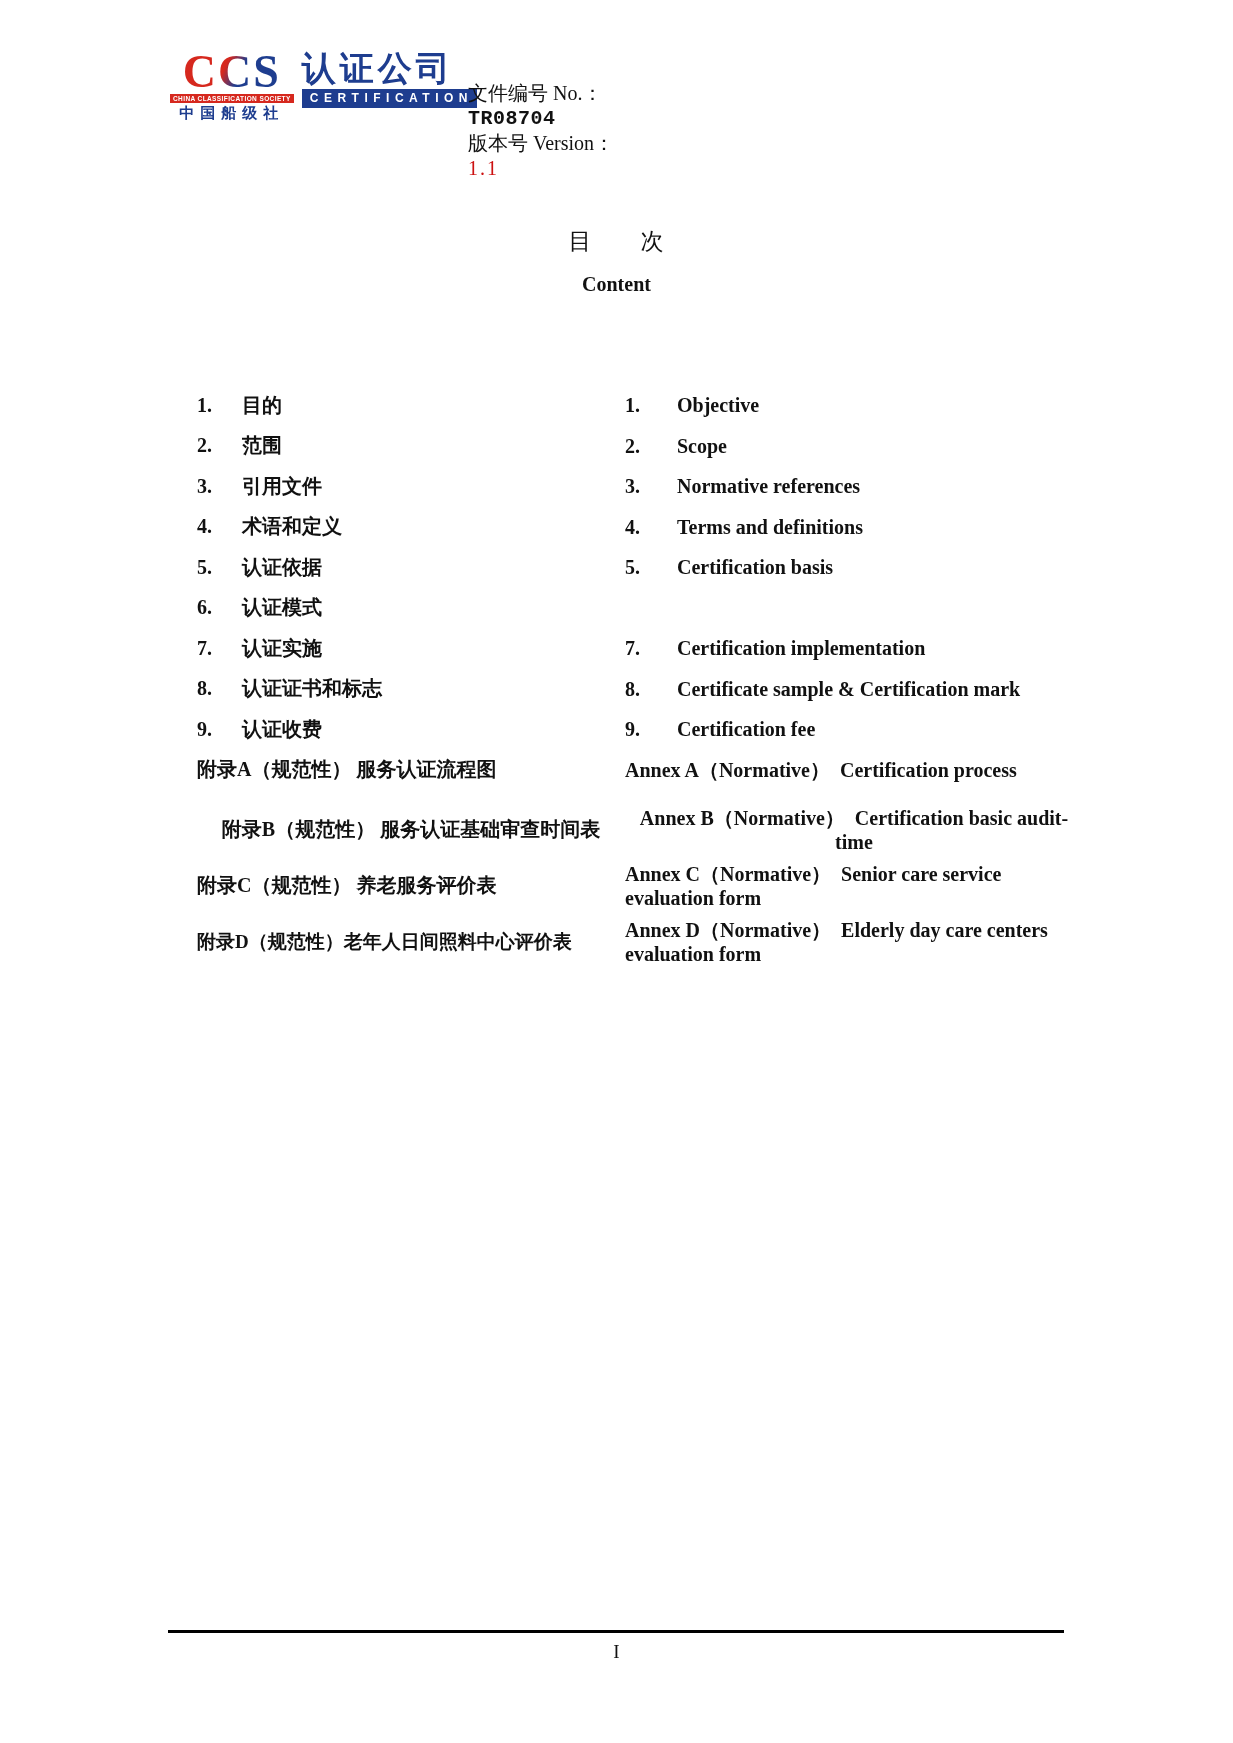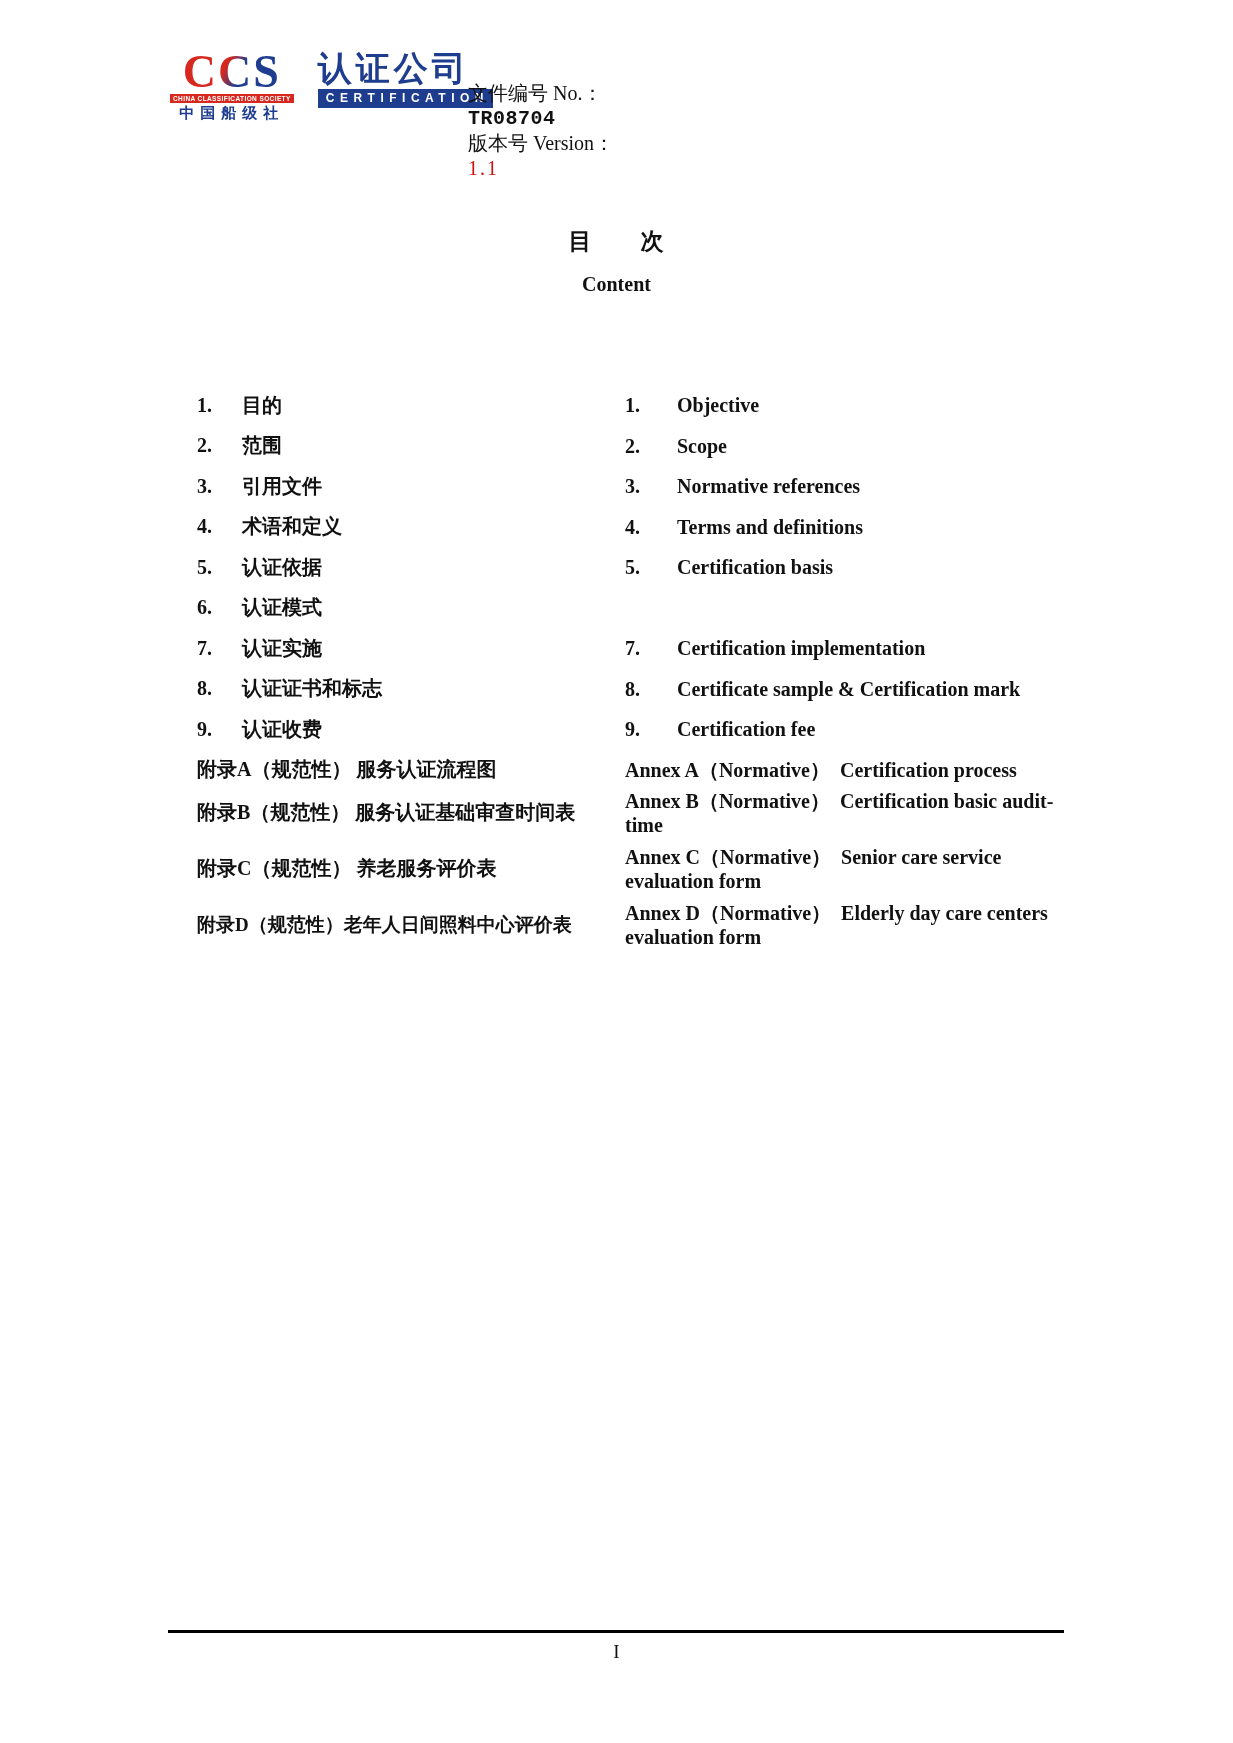--- a/index.html
+++ b/index.html
@@ -8,21 +8,21 @@
     position:relative;
     width:1233px; height:1743px;
     margin:0 auto;
     background:#ffffff;
     font-family:"Liberation Serif","DejaVu Serif",serif;
     color:#111;
     overflow:hidden;
   }
 
   
-  .logo { position:absolute; left:170px; top:52px; display:flex; gap:24px; align-items:flex-start; }
+  .logo { position:absolute; left:170px; top:52px; display:flex; gap:8px; align-items:flex-start; }
   .logo-left { display:flex; flex-direction:column; align-items:center; }
   .ccs-text {
     font-family:"Liberation Serif","DejaVu Serif",serif;
     font-weight:900; font-size:46px; line-height:0.88; letter-spacing:2px;
     color:#1e3d8f;
   }
   @supports ((-webkit-background-clip:text) or (background-clip:text)) {
     .ccs-text {
       background:linear-gradient(115deg,#d6281e 42%,#1e3d8f 58%);
       -webkit-background-clip:text; background-clip:text;
@@ -59,37 +59,37 @@
   .doc-info .label { font-weight:400; }
   .doc-no {
     font-family:Liberation Mono, monospace;
     font-weight:700; font-size:20px; letter-spacing:0.5px;
   }
   .gap { display:inline-block; width:26px; }
   .version-val { color:#cc1111; letter-spacing:2px; }
 
   
   .title-block { position:absolute; top:226px; left:0; width:100%; text-align:center; }
-  .title-cn { font-size:23px; font-weight:700; white-space:pre; letter-spacing:1px; }
+  .title-cn { font-size:23px; font-weight:400; white-space:pre; letter-spacing:1px; }
   .title-en { margin-top:16px; font-size:20px; font-weight:700; }
 
   
   .toc { position:absolute; left:197px; top:393px; width:890px; }
   .toc-row { display:flex; align-items:baseline; }
   .toc-row.numbered { height:24px; margin-bottom:16.5px;align-items:center; }
   .toc-left  { width:428px; flex:none; }
   .toc-right { width:458px; flex:none; }
   .num   { display:inline-block; width:45px; font-weight:700; font-size:20px; }
   .cn    { font-weight:700; font-size:20px; white-space:nowrap; }
   .num-en{ display:inline-block; width:52px; font-weight:700; font-size:20px; }
   .en    { font-weight:700; font-size:20px; white-space:pre-wrap; line-height:24px; }
   .toc-row.annex { align-items:center; }
   .toc-row.annex .toc-right { min-height:24px; }
   .toc-row.annex-a { margin-top:6px; height:24px; }
-  .toc-row.annex-b { margin-top:7px; min-height:48px; }
+  .toc-row.annex-b { margin-top:24px; min-height:48px;text-align:center; }
   .toc-row.annex-c { margin-top:8px; min-height:48px; }
   .toc-row.annex-d { margin-top:8px; min-height:48px; }
   .toc-row.annex-d .cn { font-size:19px; }
 
   
   .footer-line { position:absolute; left:168px; top:1630px; width:896px; border-top:3px solid #000; }
   .page-num { position:absolute; top:1641px; left:0; width:100%; text-align:center; font-size:19px; }
 </style>
 </head>
 <body>

